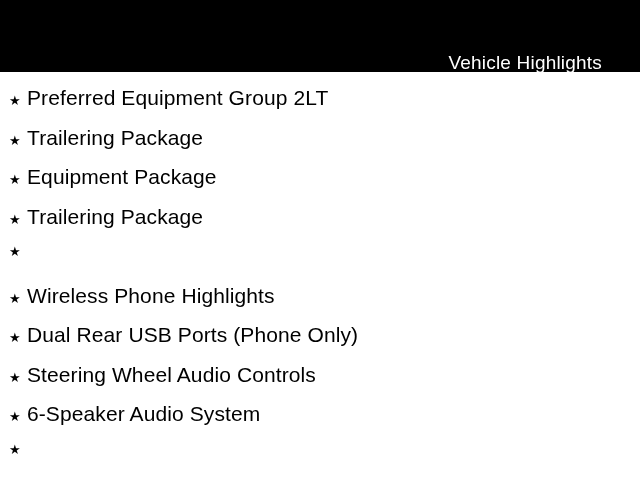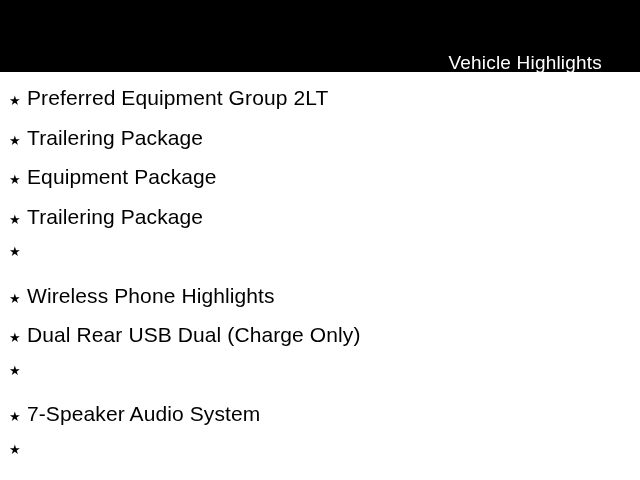--- a/index.html
+++ b/index.html
@@ -109,30 +109,31 @@
       <span class="star-icon">★</span>
     </li>
 
     <li class="highlight-item">
       <span class="star-icon">★</span>
       <span class="item-label">Wireless Phone Highlights</span>
     </li>
 
     <li class="highlight-item">
       <span class="star-icon">★</span>
-      <span class="item-label">Dual Rear USB Dual (Charge Only)</span>
+      <span class="item-label">Dual Rear USB Ports (Phone Only)</span>
     </li>
 
     <li class="highlight-item">
       <span class="star-icon">★</span>
+      <span class="item-label">Steering Wheel Audio Controls</span>
     </li>
 
     <li class="highlight-item">
       <span class="star-icon">★</span>
-      <span class="item-label">7-Speaker Audio System</span>
+      <span class="item-label">6-Speaker Audio System</span>
     </li>
 
     <li class="highlight-item">
       <span class="star-icon">★</span>
     </li>
 
   </ul>
 
 </div>
 

